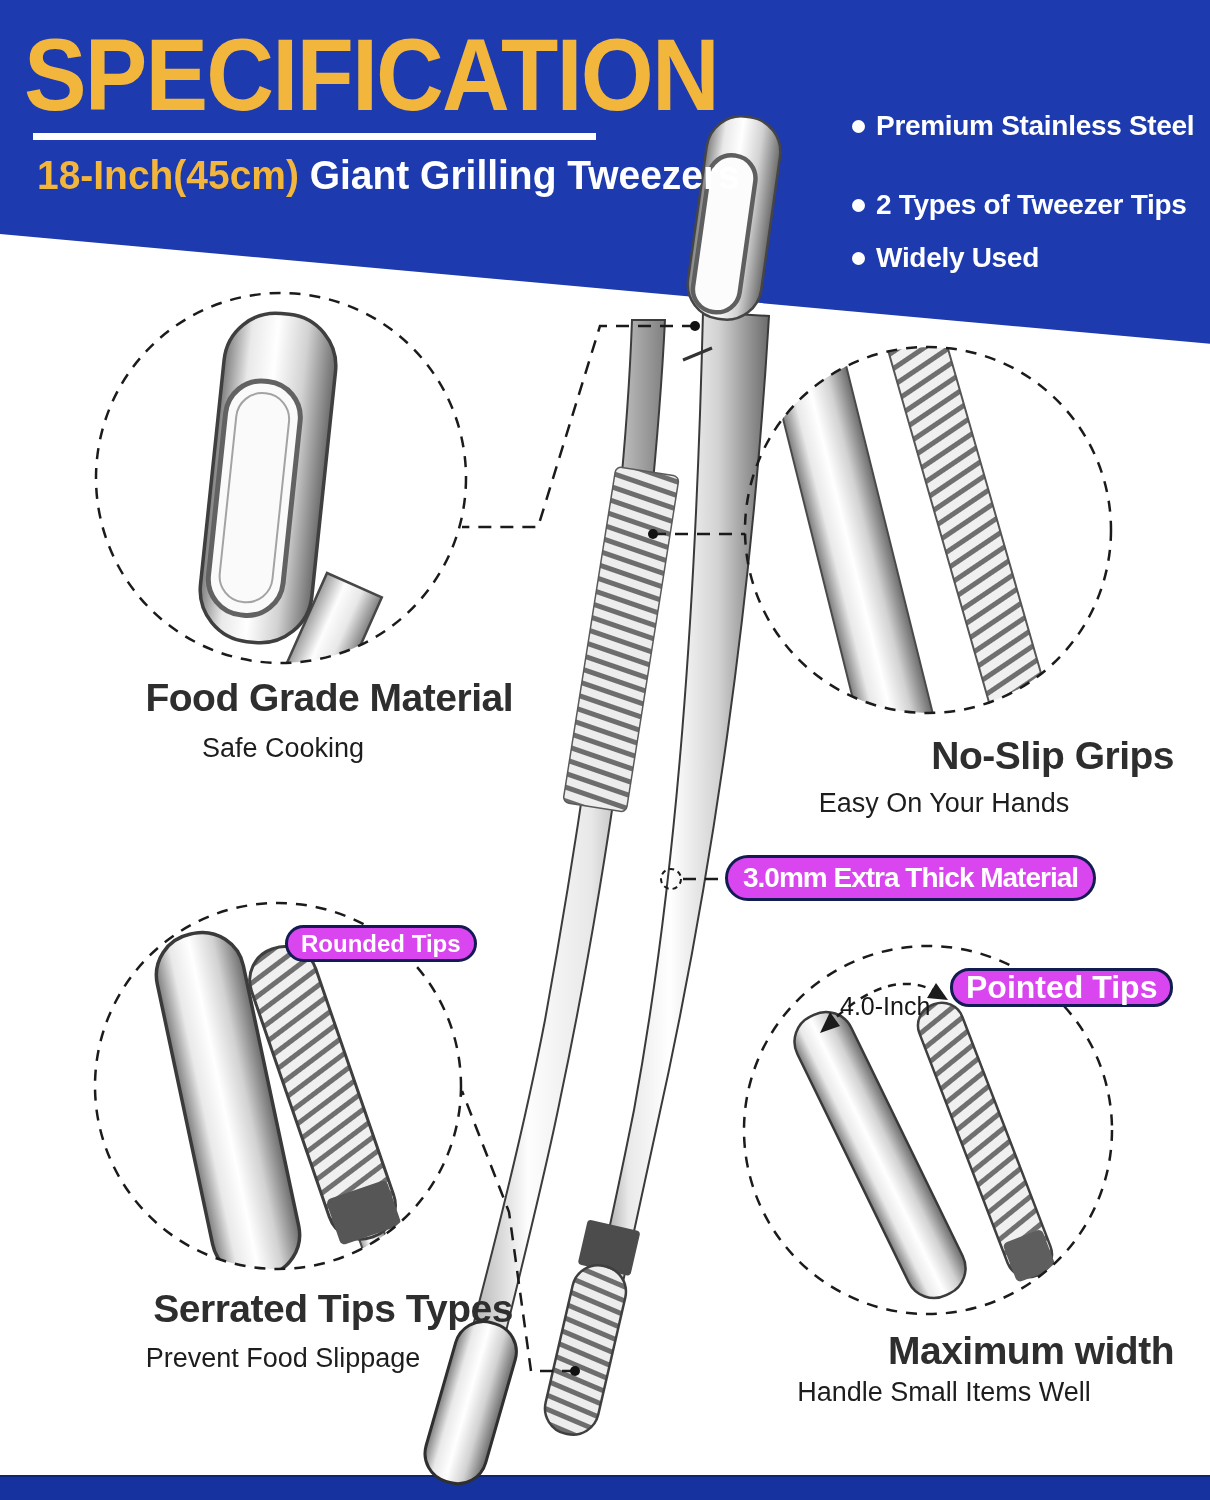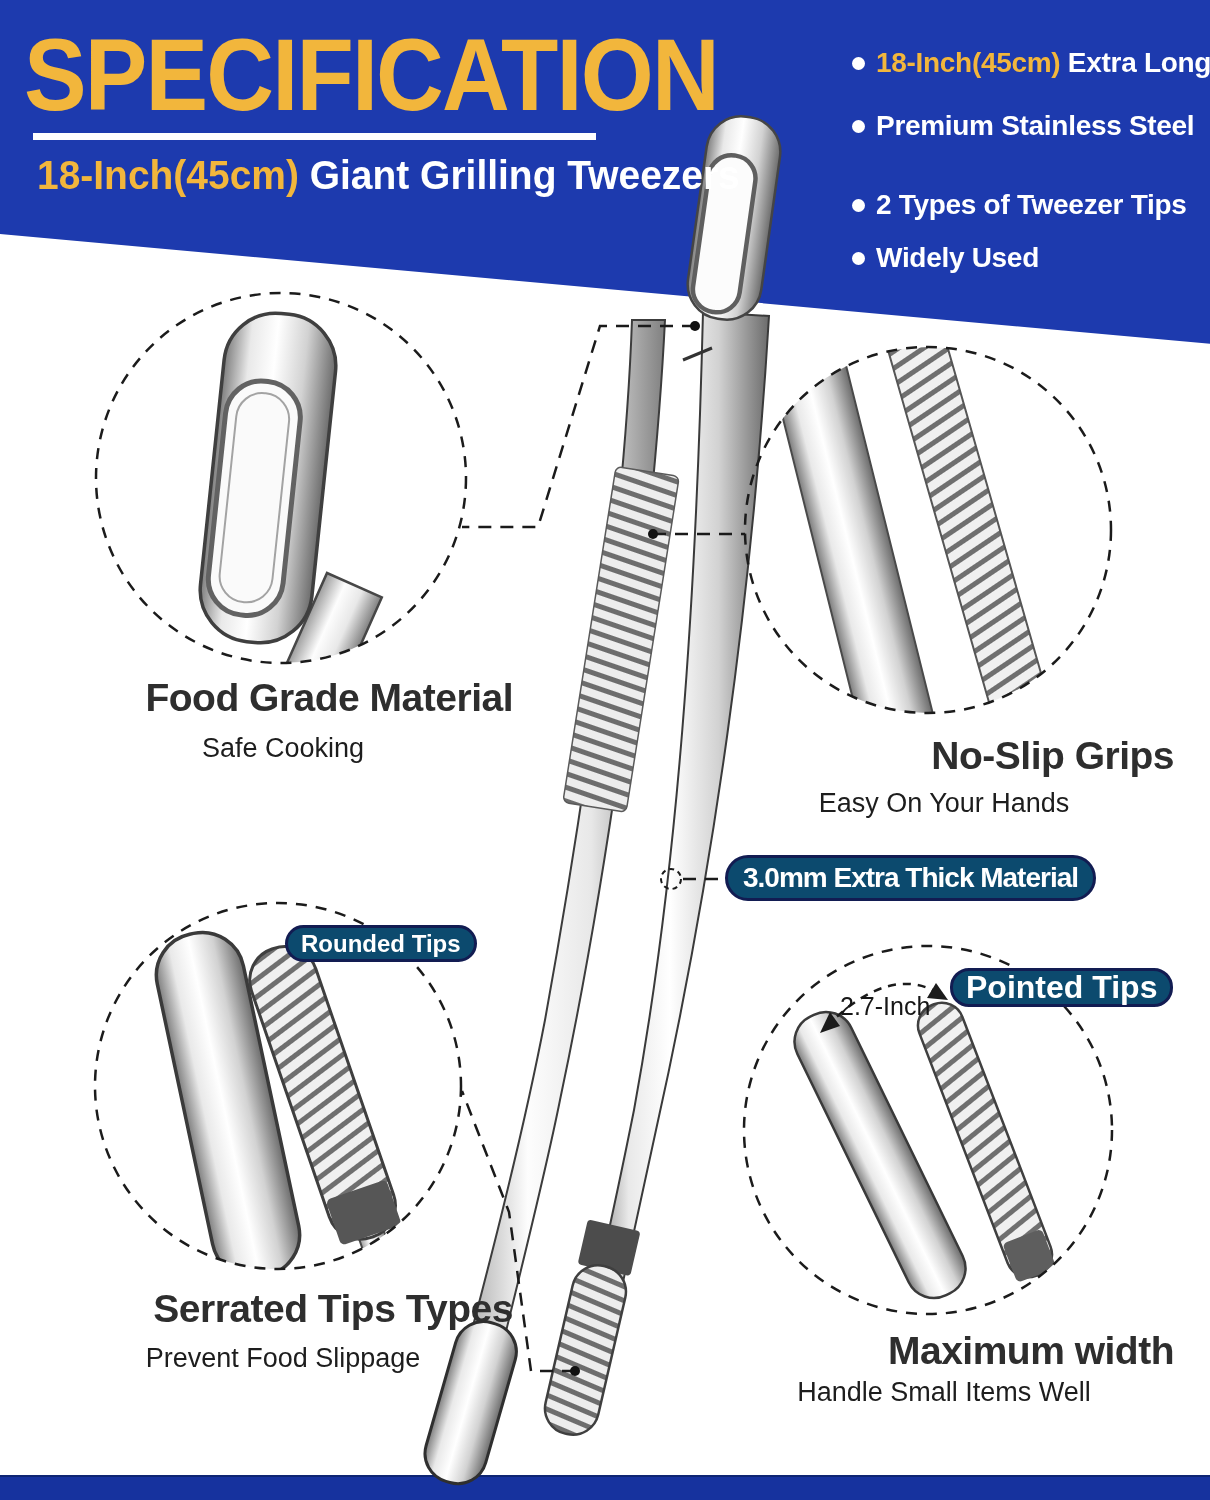--- a/index.html
+++ b/index.html
@@ -29,21 +29,21 @@
   .bullet-row{left:852px;height:34px;display:flex;align-items:center;white-space:nowrap;}
   .bullet-dot{width:13px;height:13px;border-radius:50%;background:#ffffff;margin-right:11px;flex:0 0 auto;}
   .bullet-text{font-size:28px;font-weight:bold;color:#ffffff;letter-spacing:-0.3px;}
   .bullet-text .hl{color:#F2B63C;}
   
   .cap-title{width:460px;text-align:right;font-size:39px;font-weight:bold;color:#2e2e2e;letter-spacing:-0.5px;white-space:nowrap;}
   .cap-sub{width:460px;text-align:center;font-size:27px;font-weight:400;color:#1d1d1d;white-space:nowrap;}
   
   .pill{
     display:flex;align-items:center;justify-content:center;
-    background:#0c4a6e;border:3px solid #121c52;border-radius:23px;
+    background:#d946ef;border:3px solid #121c52;border-radius:23px;
     color:#ffffff;font-weight:bold;white-space:nowrap;box-sizing:border-box;
   }
   .pill-small{height:37px;padding:0 13px;font-size:24px;border-radius:19px;}
   .pill-large{height:46px;padding:0 15px;font-size:28px;letter-spacing:-1px;}
   .tip-width-label{font-size:25px;color:#161616;white-space:nowrap;}
   svg{display:block;}
 </style>
 </head>
 <body>
 
@@ -184,24 +184,20 @@
       <polygon points="948,1000 927,998 936,983" fill="#1b1b1b"></polygon>
     </g>
   </svg>
 
   <div class="abs title">SPECIFICATION</div>
   <div class="abs title-underline"></div>
   <div class="abs subtitle">
     <span class="hl">18-Inch(45cm)</span><span> Giant Grilling Tweezers</span>
   </div>
 
-  <div class="abs bullet-row" style="top:46px">
-    <span class="bullet-dot"></span>
-    <span class="bullet-text"><span class="hl">18-Inch(45cm)</span><span> Extra Long</span></span>
-  </div>
   <div class="abs bullet-row" style="top:109px">
     <span class="bullet-dot"></span>
     <span class="bullet-text"><span class="hl"></span><span>Premium Stainless Steel</span></span>
   </div>
   <div class="abs bullet-row" style="top:188px">
     <span class="bullet-dot"></span>
     <span class="bullet-text"><span class="hl"></span><span>2 Types of Tweezer Tips</span></span>
   </div>
   <div class="abs bullet-row" style="top:241px">
     <span class="bullet-dot"></span>
@@ -216,15 +212,15 @@
 
   <div class="abs cap-title" style="left:53px;top:1287px">Serrated Tips Types</div>
   <div class="abs cap-sub" style="left:53px;top:1343px">Prevent Food Slippage</div>
 
   <div class="abs cap-title" style="left:714px;top:1329px">Maximum width</div>
   <div class="abs cap-sub" style="left:714px;top:1377px">Handle Small Items Well</div>
 
   <div class="abs pill pill-large" style="left:725px;top:855px">3.0mm Extra Thick Material</div>
   <div class="abs pill pill-small" style="left:285px;top:925px">Rounded Tips</div>
   <div class="abs pill pill-small" style="left:950px;top:968px;height:39px;font-size:32px">Pointed Tips</div>
-  <div class="abs tip-width-label" style="left:840px;top:992px">2.7-Inch</div>
+  <div class="abs tip-width-label" style="left:840px;top:992px">4.0-Inch</div>
 
 </div>
 
 </body></html>

